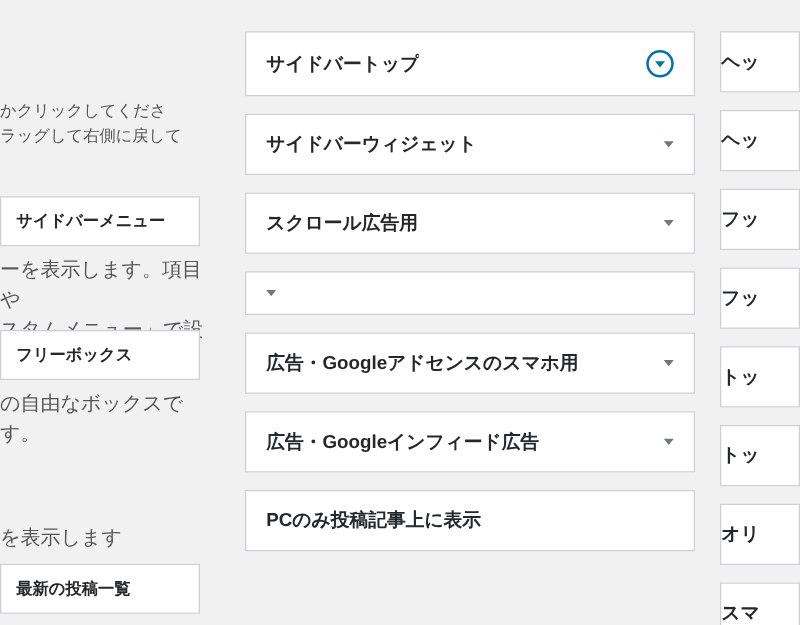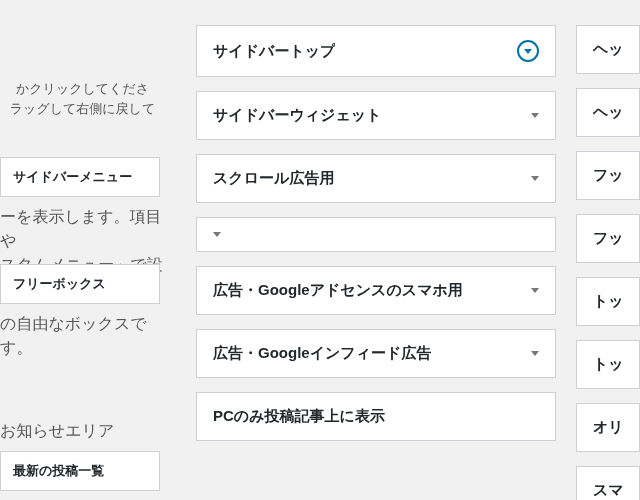--- a/index.html
+++ b/index.html
@@ -20,21 +20,21 @@
     height: 500px;
   }
   .intro-text {
     position: absolute;
     top: 79px;
     left: 0;
     width: 165px;
     font-size: 13px;
     line-height: 1.5;
     color: #555;
-    text-align: center;
+    text-align: left;
   }
   .widget-item {
     position: absolute;
     left: 0;
     width: 160px;
     background: #fff;
     border: 1px solid #ccd0d4;
     padding: 10px 12px;
     font-size: 13px;
     font-weight: 600;
@@ -71,21 +71,21 @@
     cursor: pointer;
   }
   .area-item.first { margin-top: 25px; }
   .area-title {
     font-size: 15px;
     font-weight: 600;
     color: #23282d;
     white-space: nowrap;
     overflow: hidden;
   }
-  .right-col .area-item { padding-left: 16px; }
+  .right-col .area-item { padding-left: 0; }
   .right-col .area-title { overflow: visible; }
   .chevron {
     flex-shrink: 0;
     width: 0;
     height: 0;
     border-left: 4px solid transparent;
     border-right: 4px solid transparent;
     border-top: 5px solid #72777c;
   }
   .chevron-circle {
@@ -113,21 +113,21 @@
   <div class="intro-text" style="white-space:pre-line">かクリックしてくださ
 ラッグして右側に戻して</div>
 
   <div class="widget-item" style="top:157px">サイドバーメニュー</div>
   <div class="widget-desc" style="top:205px;white-space:pre-line">ーを表示します。項目や
 スタムメニュー」で設定</div>
 
   <div class="widget-item" style="top:264px">フリーボックス</div>
   <div class="widget-desc" style="top:312px">の自由なボックスです。</div>
 
-  <div class="widget-desc" style="top:419px">お知らせエリア</div>
+  <div class="widget-desc" style="top:419px">を表示します</div>
 
   <div class="widget-item" style="top:451px">最新の投稿一覧</div>
 </div>
 
 <div class="mid-col">
   <div class="area-item first">
     <span class="area-title">サイドバートップ</span>
     <span class="chevron-circle">
         <span class="tri"></span>
       </span>

